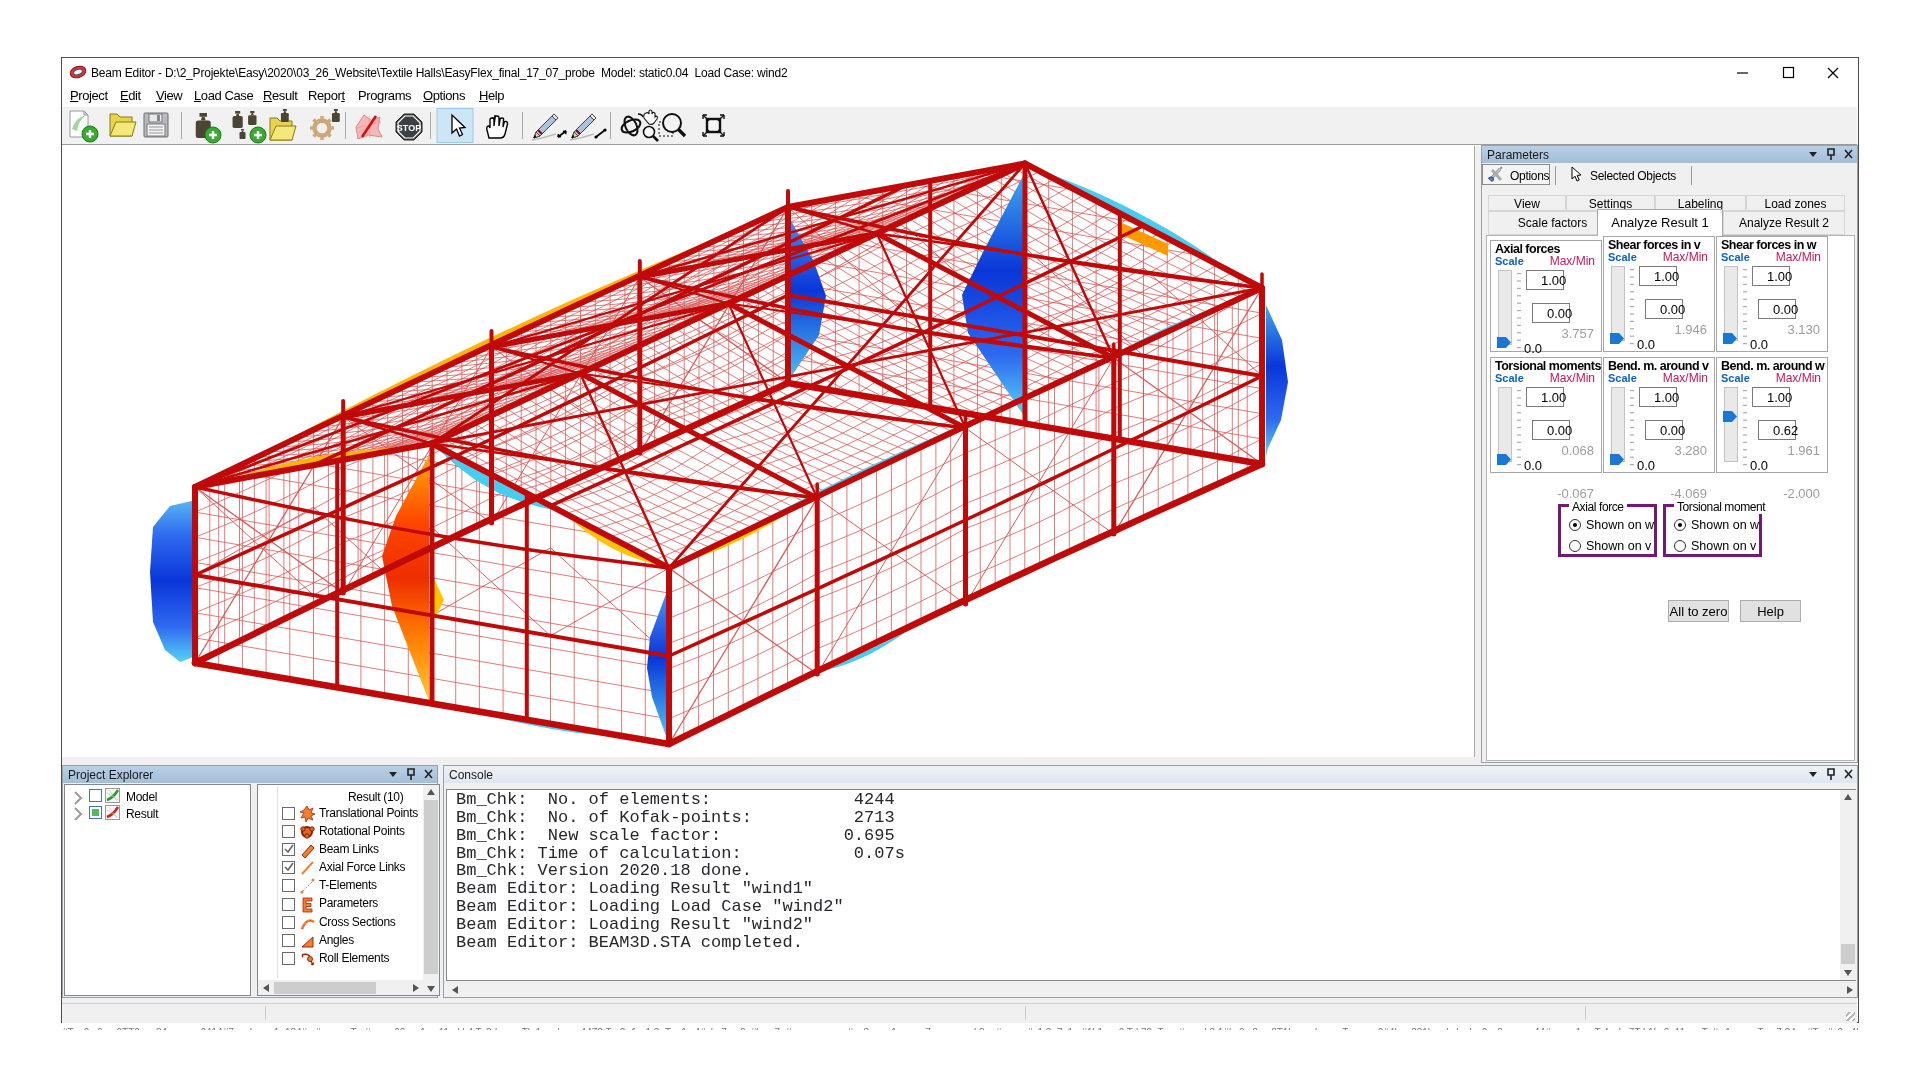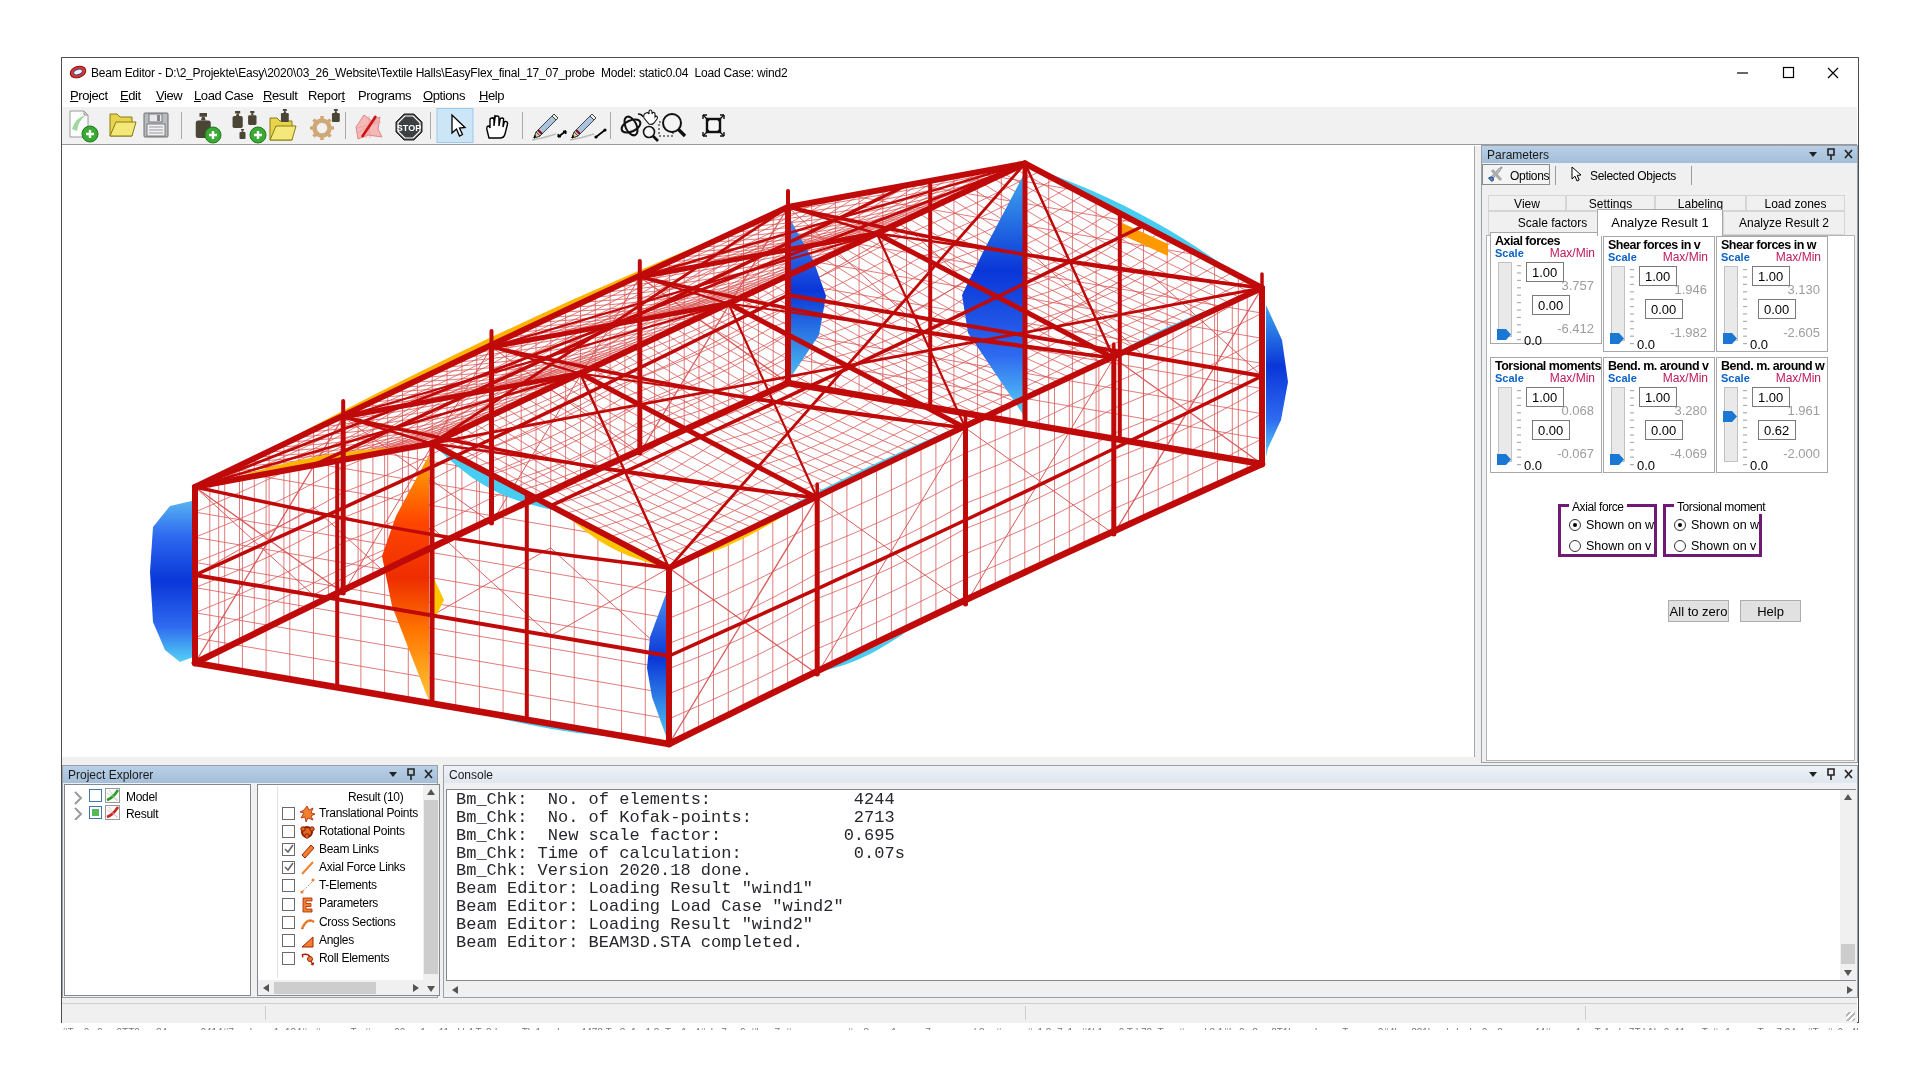--- a/index.html
+++ b/index.html
@@ -12,22 +12,22 @@
 .viewport{left:62px;top:146px;width:1413px;height:611px;background:#fff;border-right:1px solid #a7a7a7;}
 .panel-title{height:17px;background:linear-gradient(#b9d0e6,#a3bed9);font-size:12px;color:#1a1a1a;}
 .ptext{position:absolute;left:5px;top:2px;}
 .white-border{background:#fff;border:1px solid #828790;}
 .gbox{position:absolute;border:1px solid #a7a7a7;background:#fff;}
 .gtitle{position:absolute;left:4px;top:1px;font-weight:bold;font-size:12.5px;letter-spacing:-0.5px;color:#000;white-space:nowrap;}
 .gscale{position:absolute;left:4px;top:14px;font-size:11px;color:#0a62c4;font-weight:bold;}
 .gmaxmin{position:absolute;right:6px;top:13px;font-size:12px;color:#be185d;padding-left:48px;}
 .track{position:absolute;left:7px;top:29px;width:14px;height:75px;background:#e9e9e9;border:1px solid #c2c2c2;}
 .thumb{position:absolute;width:15px;height:11px;}
-.ebox{position:absolute;border:1px solid #7a7a7a;background:#fff;font-size:13px;color:#000;padding-left:5px;padding-top:2px;}
-.gval{position:absolute;right:7px;font-size:13px;color:#9d9d9d;}
+.ebox{position:absolute;border:1px solid #7a7a7a;background:#fff;font-size:13px;color:#000;padding-left:14px;padding-top:2px;}
+.gval{position:absolute;right:7px;font-size:13px;color:#9d9d9d;margin-top:40px;}
 .gzero{position:absolute;left:33px;top:100px;font-size:13px;color:#000;text-align:right;}
 .tab1{position:absolute;top:195px;height:16px;background:#f0f0f0;border:1px solid #d5d5d5;font-size:12px;color:#000;text-align:center;padding-top:1px;}
 .tab2{position:absolute;top:211px;height:24px;background:#f0f0f0;border:1px solid #d5d5d5;font-size:12px;color:#000;text-align:center;padding-top:4px;}
 .rgroup{position:absolute;border:3px solid #701a75;}
 .rlabel{position:absolute;top:-7px;left:8px;background:#fff;font-size:12px;letter-spacing:-0.4px;padding:0 3px;white-space:nowrap;}
 .radio{position:absolute;width:12px;height:12px;border:1px solid #333;border-radius:50%;background:#fff;}
 .rdot{position:absolute;left:3px;top:3px;width:4px;height:4px;background:#000;border-radius:50%;}
 .rtext{position:absolute;font-size:12.5px;color:#000;white-space:nowrap;}
 .btn{position:absolute;background:#e1e1e1;border:1px solid #adadad;font-size:13px;color:#000;text-align:center;padding-top:3px;}
 .console-pre{position:absolute;font-family:"Liberation Mono",monospace;font-size:17px;line-height:17.85px;color:#26262c;white-space:pre;}
@@ -606,21 +606,21 @@
 <div class="item" style="left:1590px;top:169px">Selected Objects</div>
 <div class="abs" style="left:1691px;top:166px;width:1px;height:19px;background:#9a9a9a"></div>
 <div class="tab1" style="left:1488px;width:78px">View</div>
 <div class="tab1" style="left:1566px;width:89px">Settings</div>
 <div class="tab1" style="left:1655px;width:91px">Labeling</div>
 <div class="tab1" style="left:1746px;width:99px">Load zones</div>
 <div class="tab2" style="left:1488px;width:129px">Scale factors</div>
 <div class="tab2" style="left:1723px;width:122px">Analyze Result 2</div>
 <div class="abs" style="left:1597px;top:209px;width:126px;height:27px;background:#fff;border:1px solid #a7a7a7;border-bottom:none;font-size:13px;text-align:center;padding-top:5px;z-index:3">Analyze Result 1</div>
 <div class="abs" style="left:1486px;top:235px;width:369px;height:526px;background:#fff;border:1px solid #b5b5b5"></div>
-<div class="gbox" style="left:1490px;top:232px;width:112px;height:112px">
+<div class="gbox" style="left:1490px;top:240px;width:112px;height:112px">
     <div class="gtitle">Axial forces</div>
     <div class="gscale">Scale</div>
     <div class="gmaxmin">Max/Min</div>
     <div class="track"></div>
     <svg class="thumb" style="left:6px;top:96px" width="15" height="11" viewBox="0 0 15 11">
       <path d="M0 0 H9 L14 5.5 L9 11 H0 Z" fill="#1a78d4"></path>
     </svg>
     <svg class="abs" style="left:26px;top:32px" width="6" height="78" viewBox="0 0 6 78">
       <rect x="0" y="0.0" width="4" height="1.2" fill="#adadad"></rect>
       <rect x="0" y="7.4" width="4" height="1.2" fill="#adadad"></rect>

